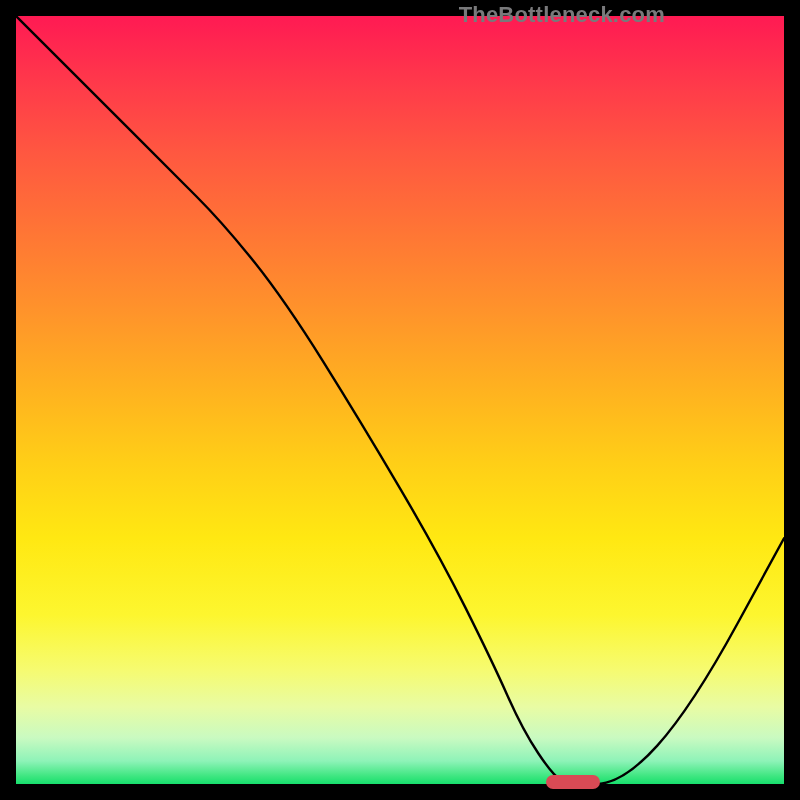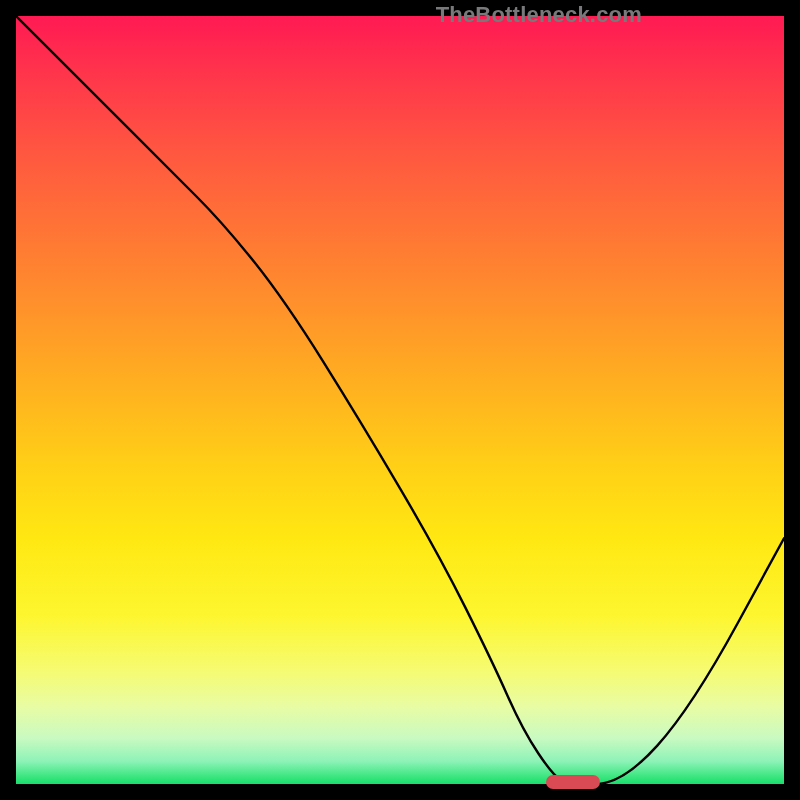--- a/index.html
+++ b/index.html
@@ -8,20 +8,21 @@
     width: 800px;
     height: 800px;
     background: #000;
     overflow: hidden;
   }
   .frame {
     position: relative;
     width: 652px;
     height: 800px;
     background: #000;
+    padding-left: 23px;
   }
   .plot-area {
     position: absolute;
     left: 16px;
     top: 16px;
     width: 768px;
     height: 768px;
     background: linear-gradient(to bottom,
       #ff1a53 0%,
       #ff3a4a 9%,

